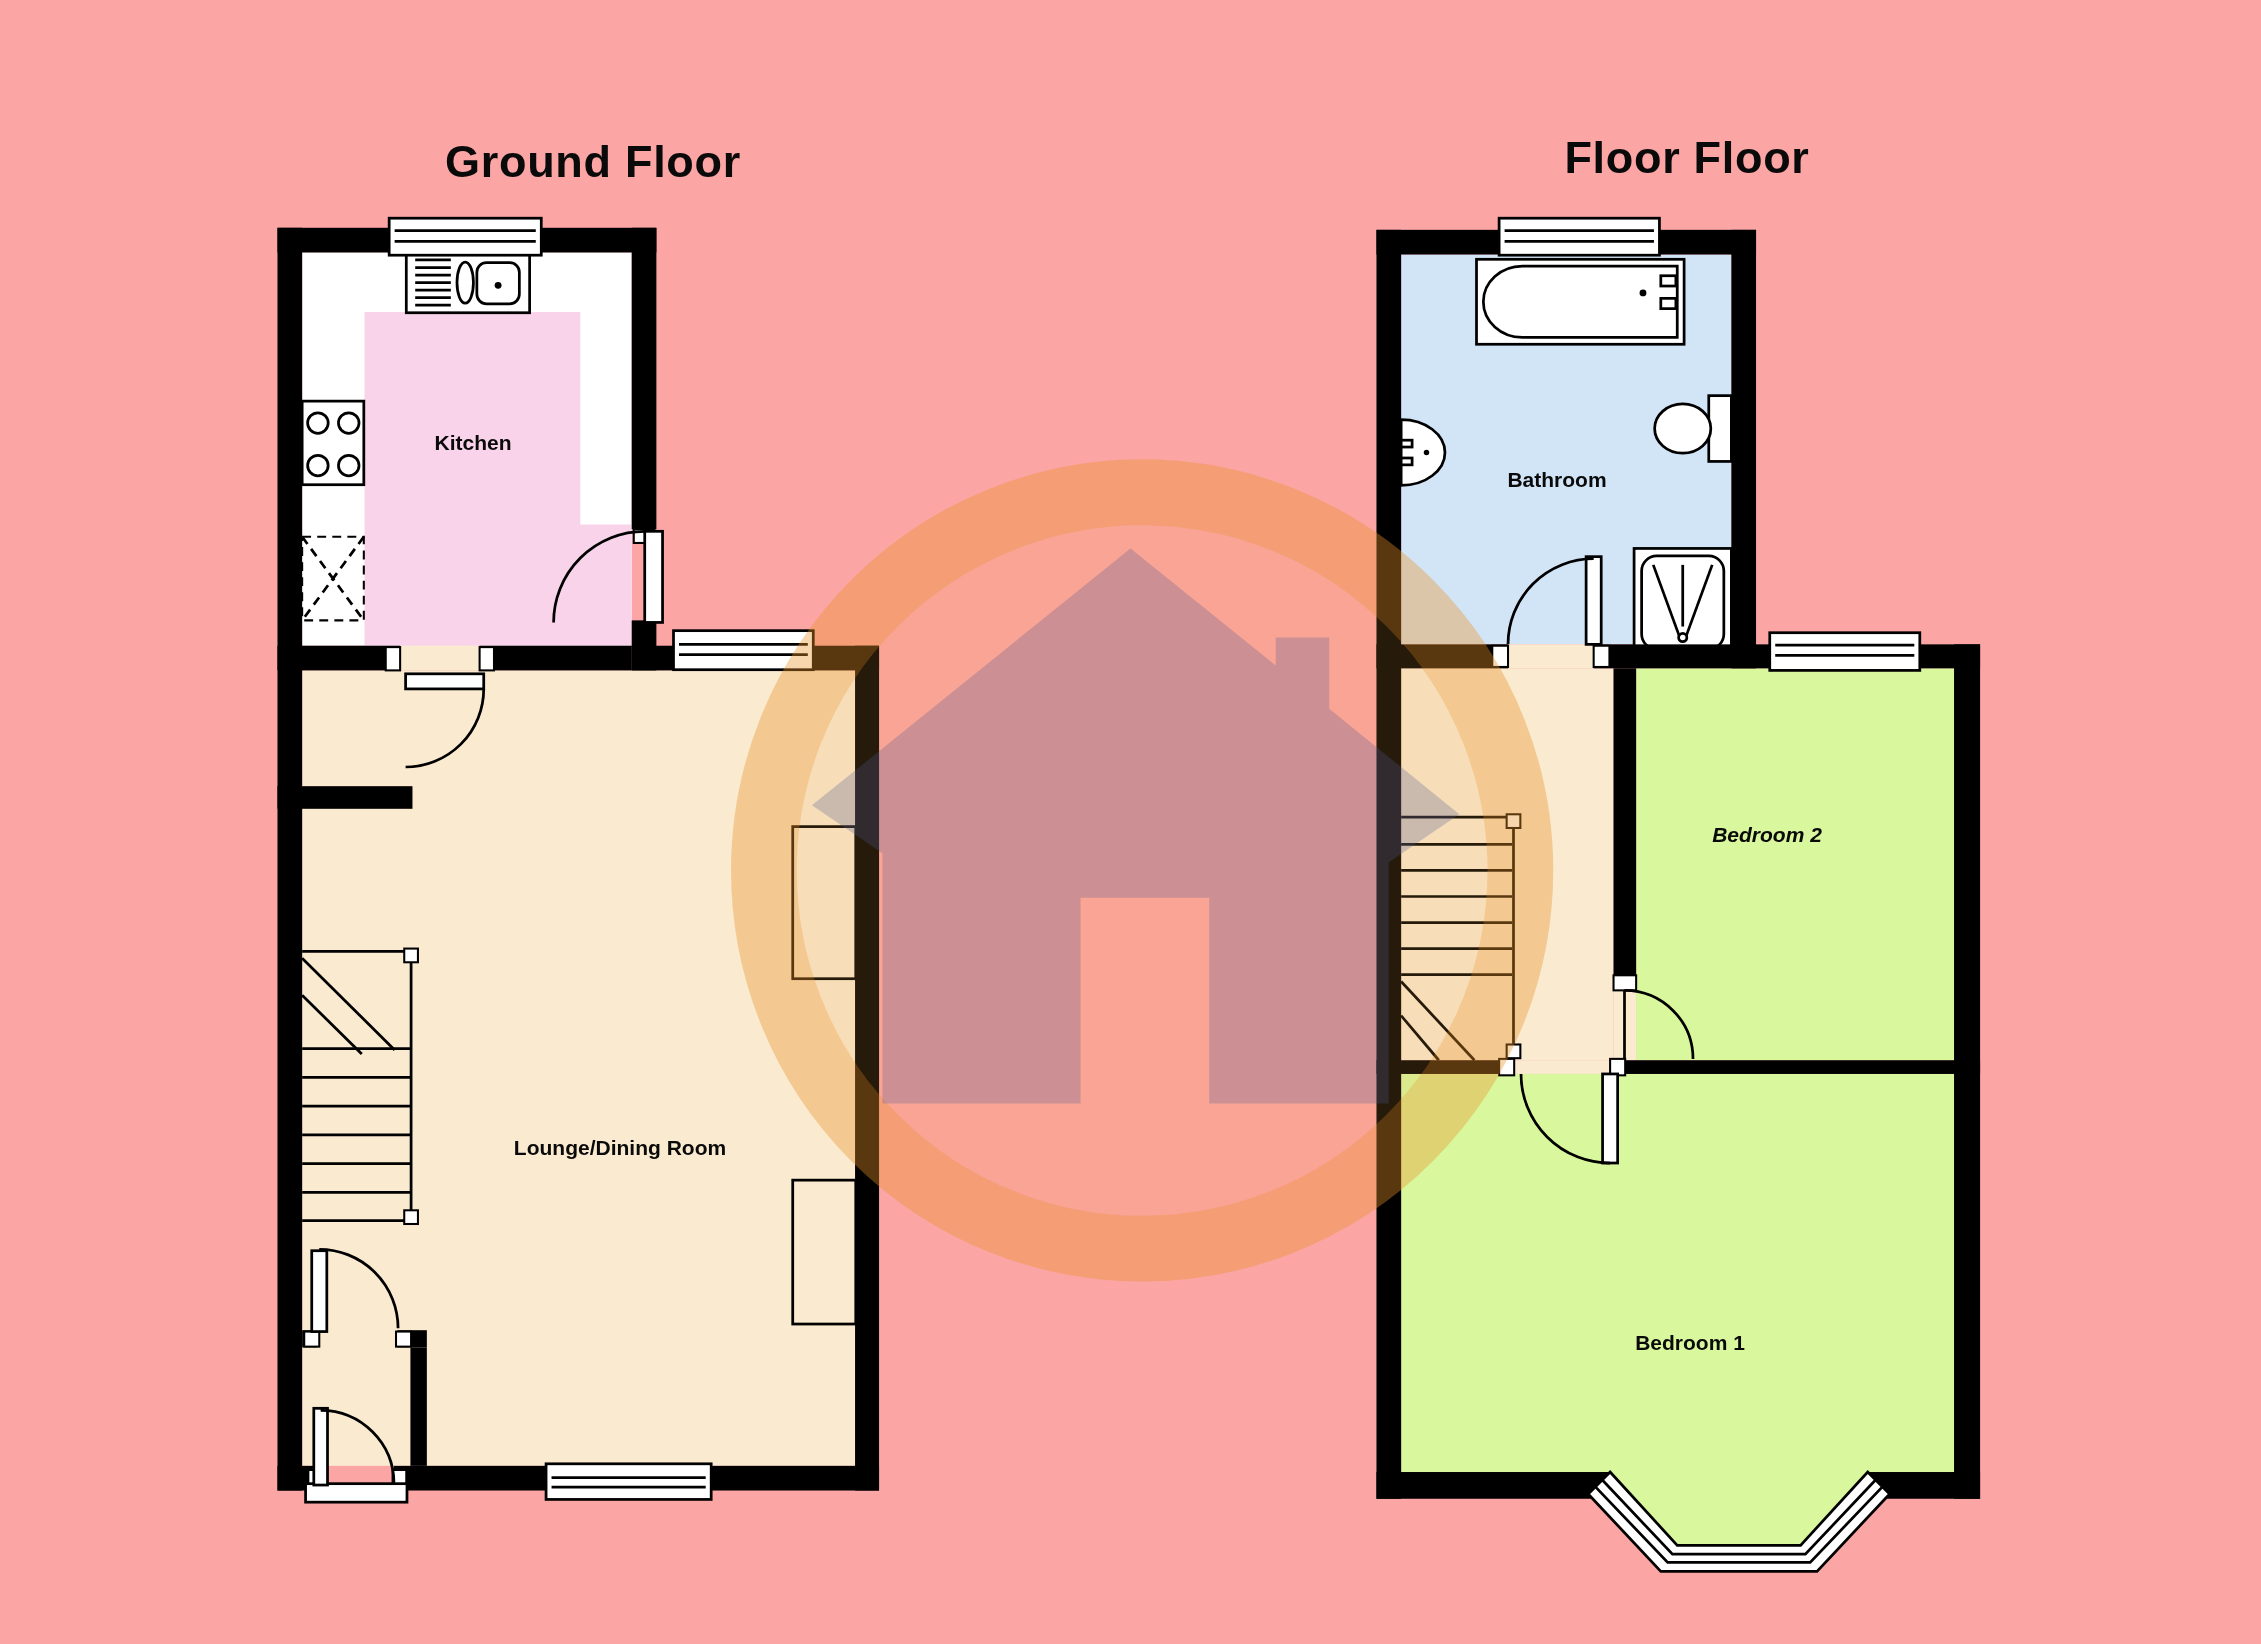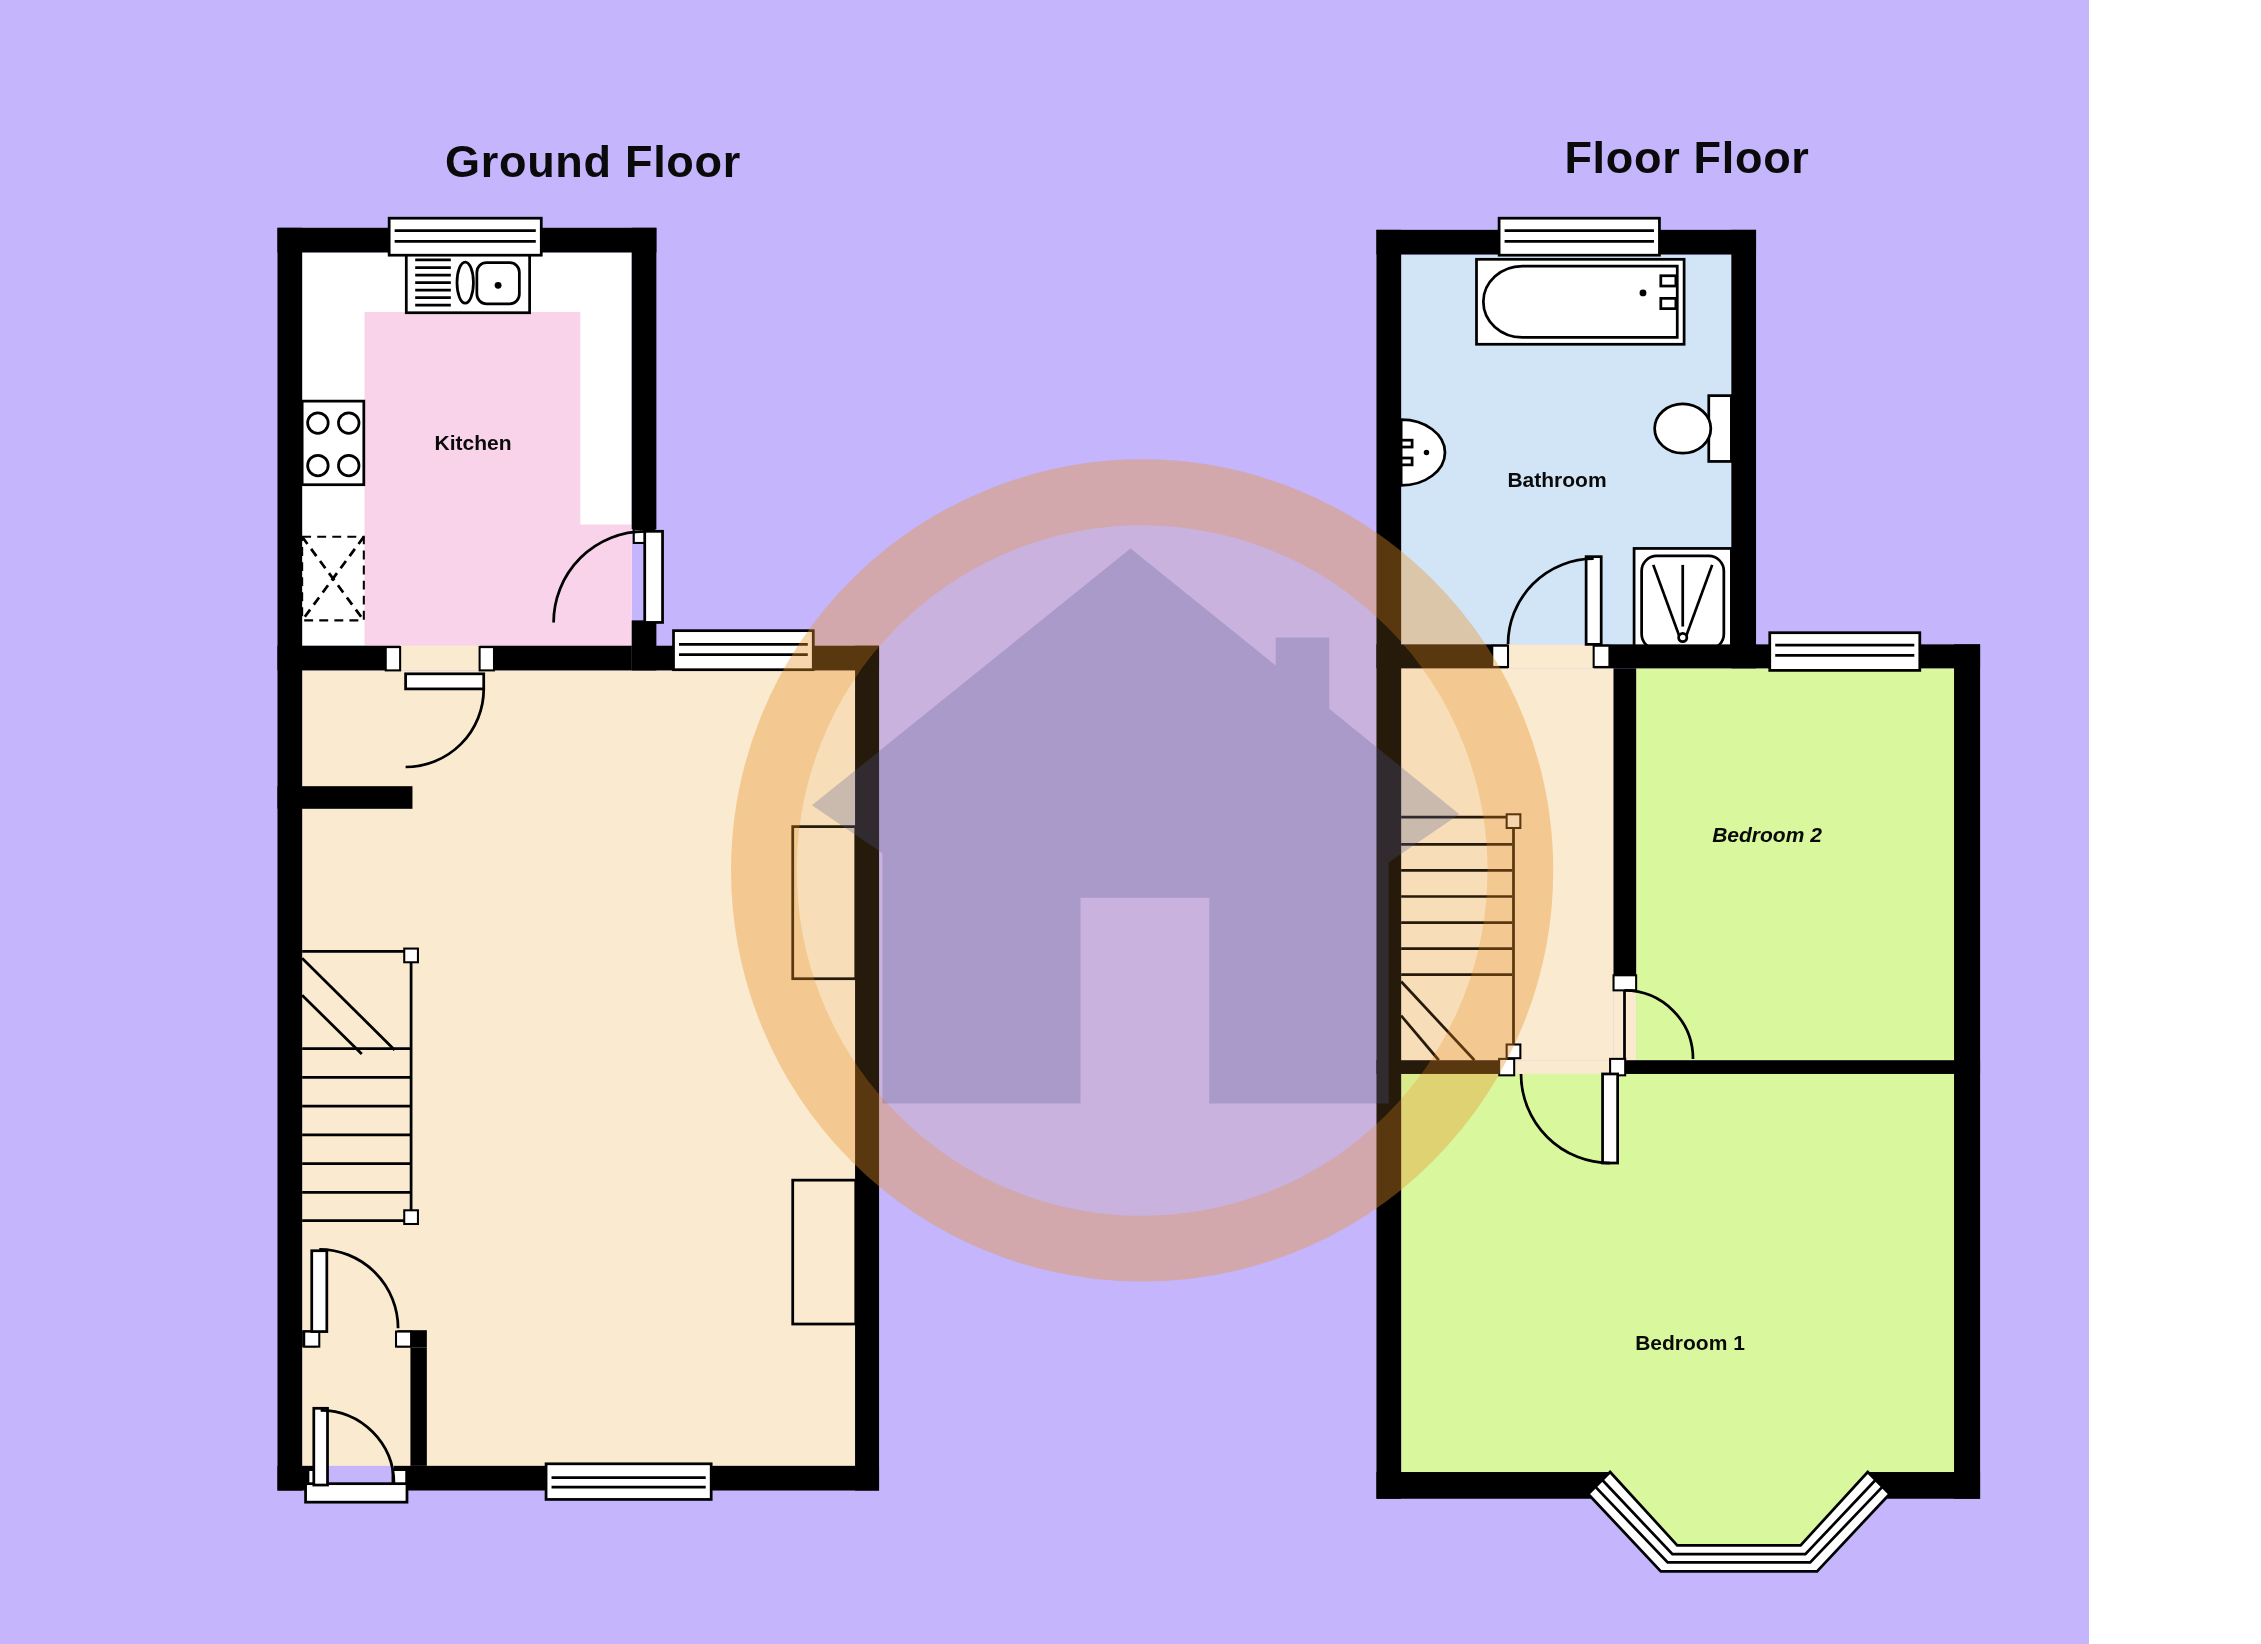--- a/index.html
+++ b/index.html
@@ -1,16 +1,16 @@
 <!DOCTYPE html>
 <html style="font-size:11px"><head>
 <meta charset="utf-8">
 <style>
   html,body{margin:0;padding:0;background:#ffffff;}
-  #stage{position:relative;width:2089px;height:1645px;background:#c4b5fd;overflow:hidden;
+  #stage{position:relative;width:2261px;height:1645px;background:#fca5a5;overflow:hidden;
          font-family:"Liberation Sans", sans-serif;}
   svg{position:absolute;left:0;top:0;}
   .lbl{position:absolute;transform:translate(-50%,-50%);color:#0a0a0a;font-weight:bold;
        text-align:center;white-space:nowrap;line-height:1.15;}
   .title{font-size:45px;letter-spacing:0.7px;}
   .room{font-size:21px;}
   .wrap{white-space:normal;width:301px;}
   .wall{fill:#000;}
   .fix{fill:#fff;stroke:#000;stroke-width:4;}
   .thin{fill:none;stroke:#000;stroke-width:4;}
@@ -250,18 +250,19 @@
     <circle cx="1667" cy="1270" r="504" fill="rgba(238,162,60,0.16)"></circle>
     <circle cx="1667" cy="1270" r="552" fill="none" stroke="rgba(235,148,41,0.38)" stroke-width="96"></circle>
     <path d="M 1185 1175 L 1650 800 L 1862 971 L 1862 930 L 1940 930 L 1940 1034 L 2130 1188 L 2027 1258 L 2027 1610 L 1765 1610 L 1765 1310 L 1577 1310 L 1577 1610 L 1288 1610 L 1288 1245 Z" fill="rgba(82,88,148,0.27)"></path>
   </g>
 </svg>
 
 <div class="lbl title" style="left:593px;top:162px;">Ground Floor</div>
 <div class="lbl title" style="left:1687px;top:158px;">Floor Floor</div>
 
 <div class="lbl room" style="left:473px;top:443px;">Kitchen</div>
+<div class="lbl room wrap" style="left:620px;top:1148px;">Lounge/Dining Room</div>
 <div class="lbl room" style="left:1557px;top:436px;margin-top:44px;">Bathroom</div>
 <div class="lbl room" style="left:1767px;top:835px;font-style:italic;">Bedroom 2</div>
 <div class="lbl room" style="left:1680px;top:1343px;margin-left:10px;">Bedroom 1</div>
 
 </div>
 
 
 </body></html>

